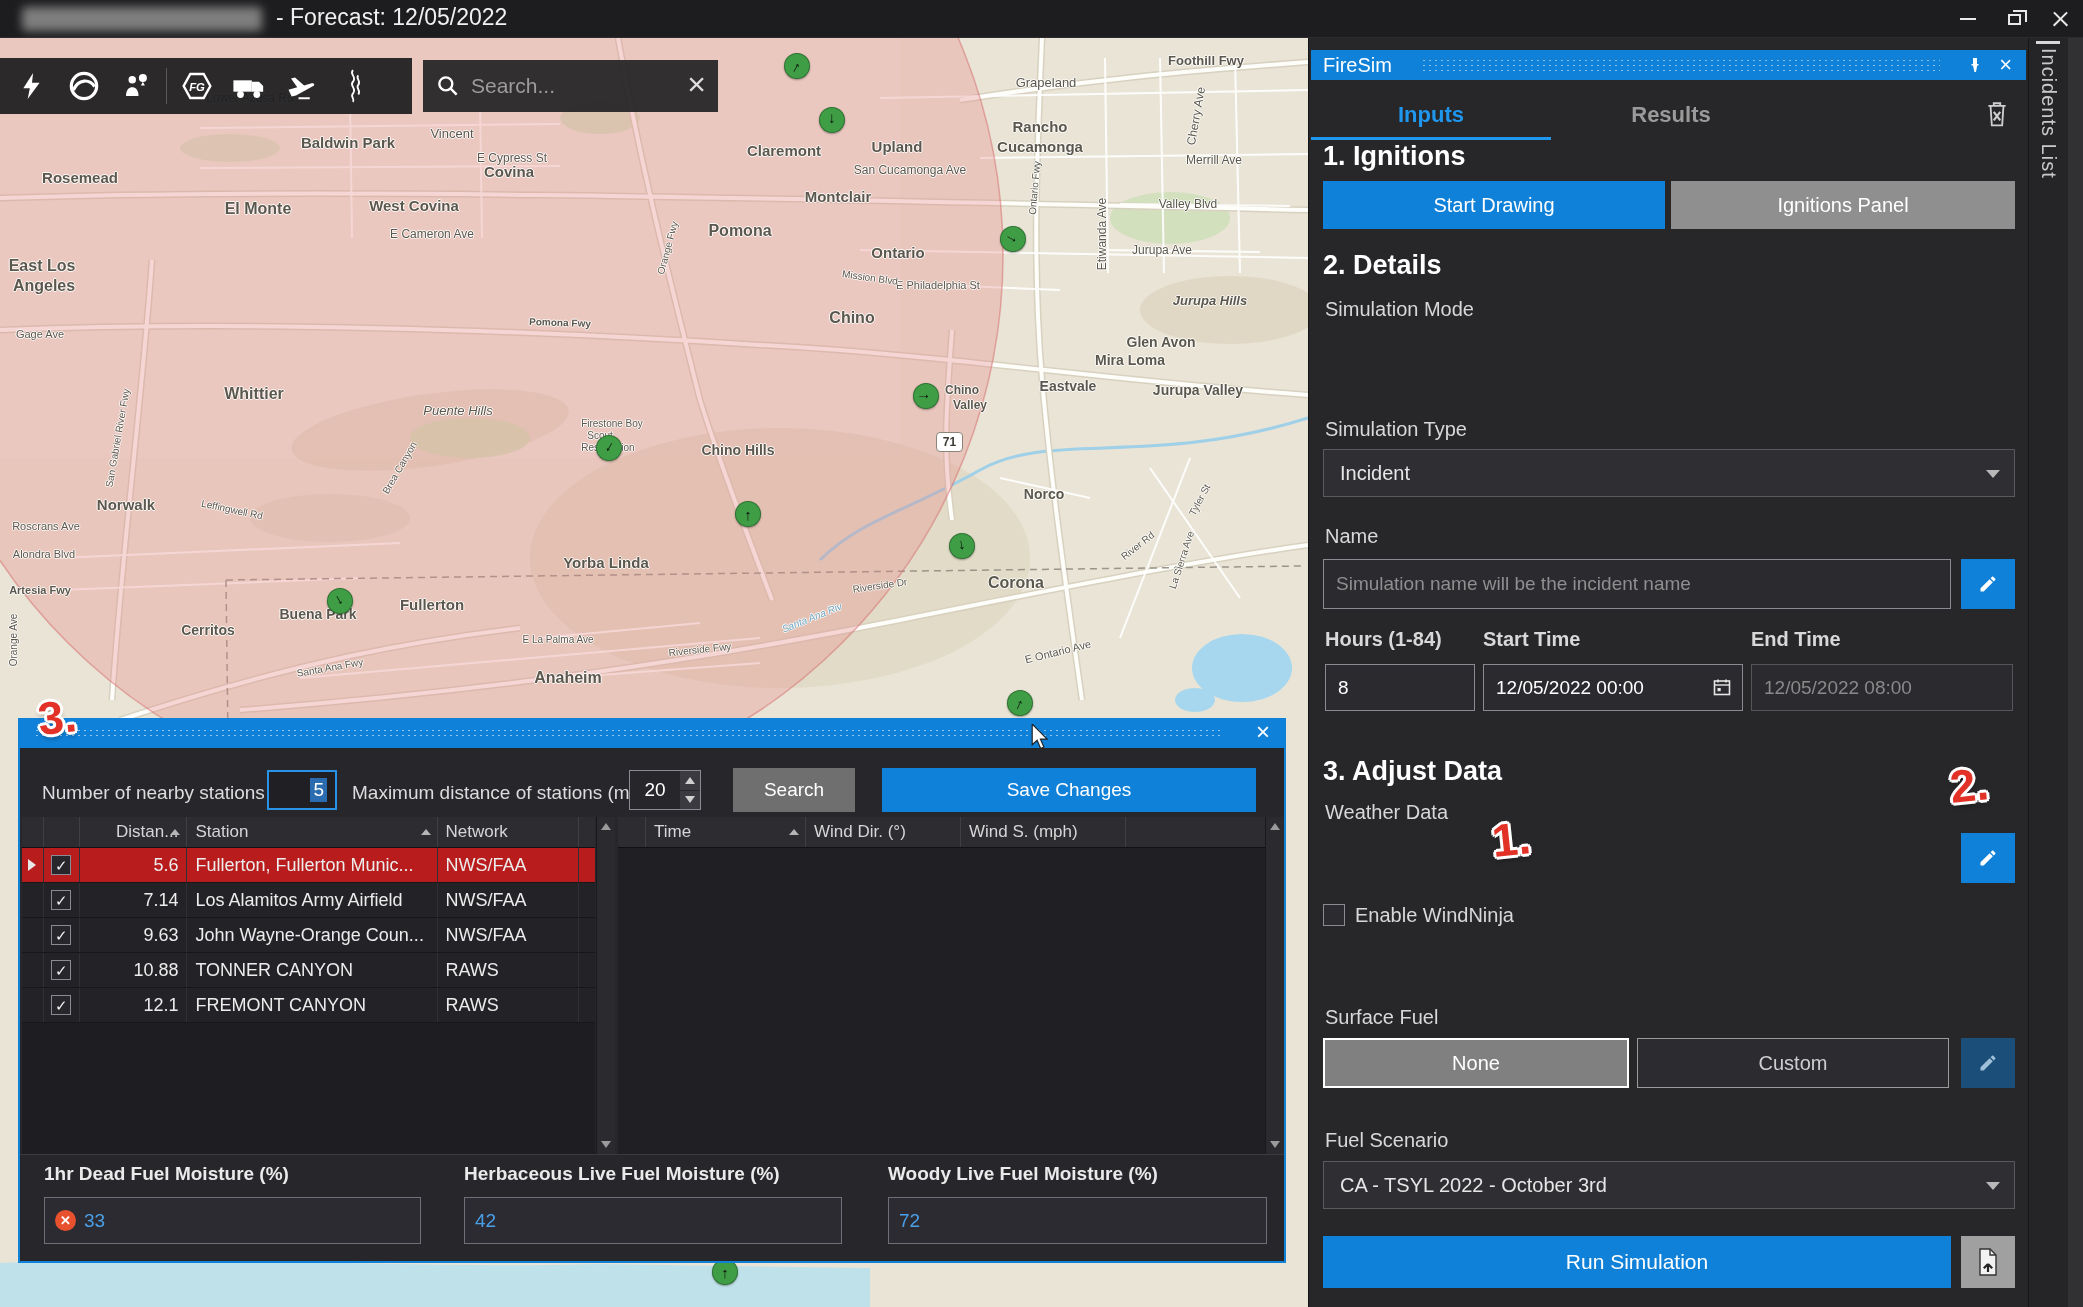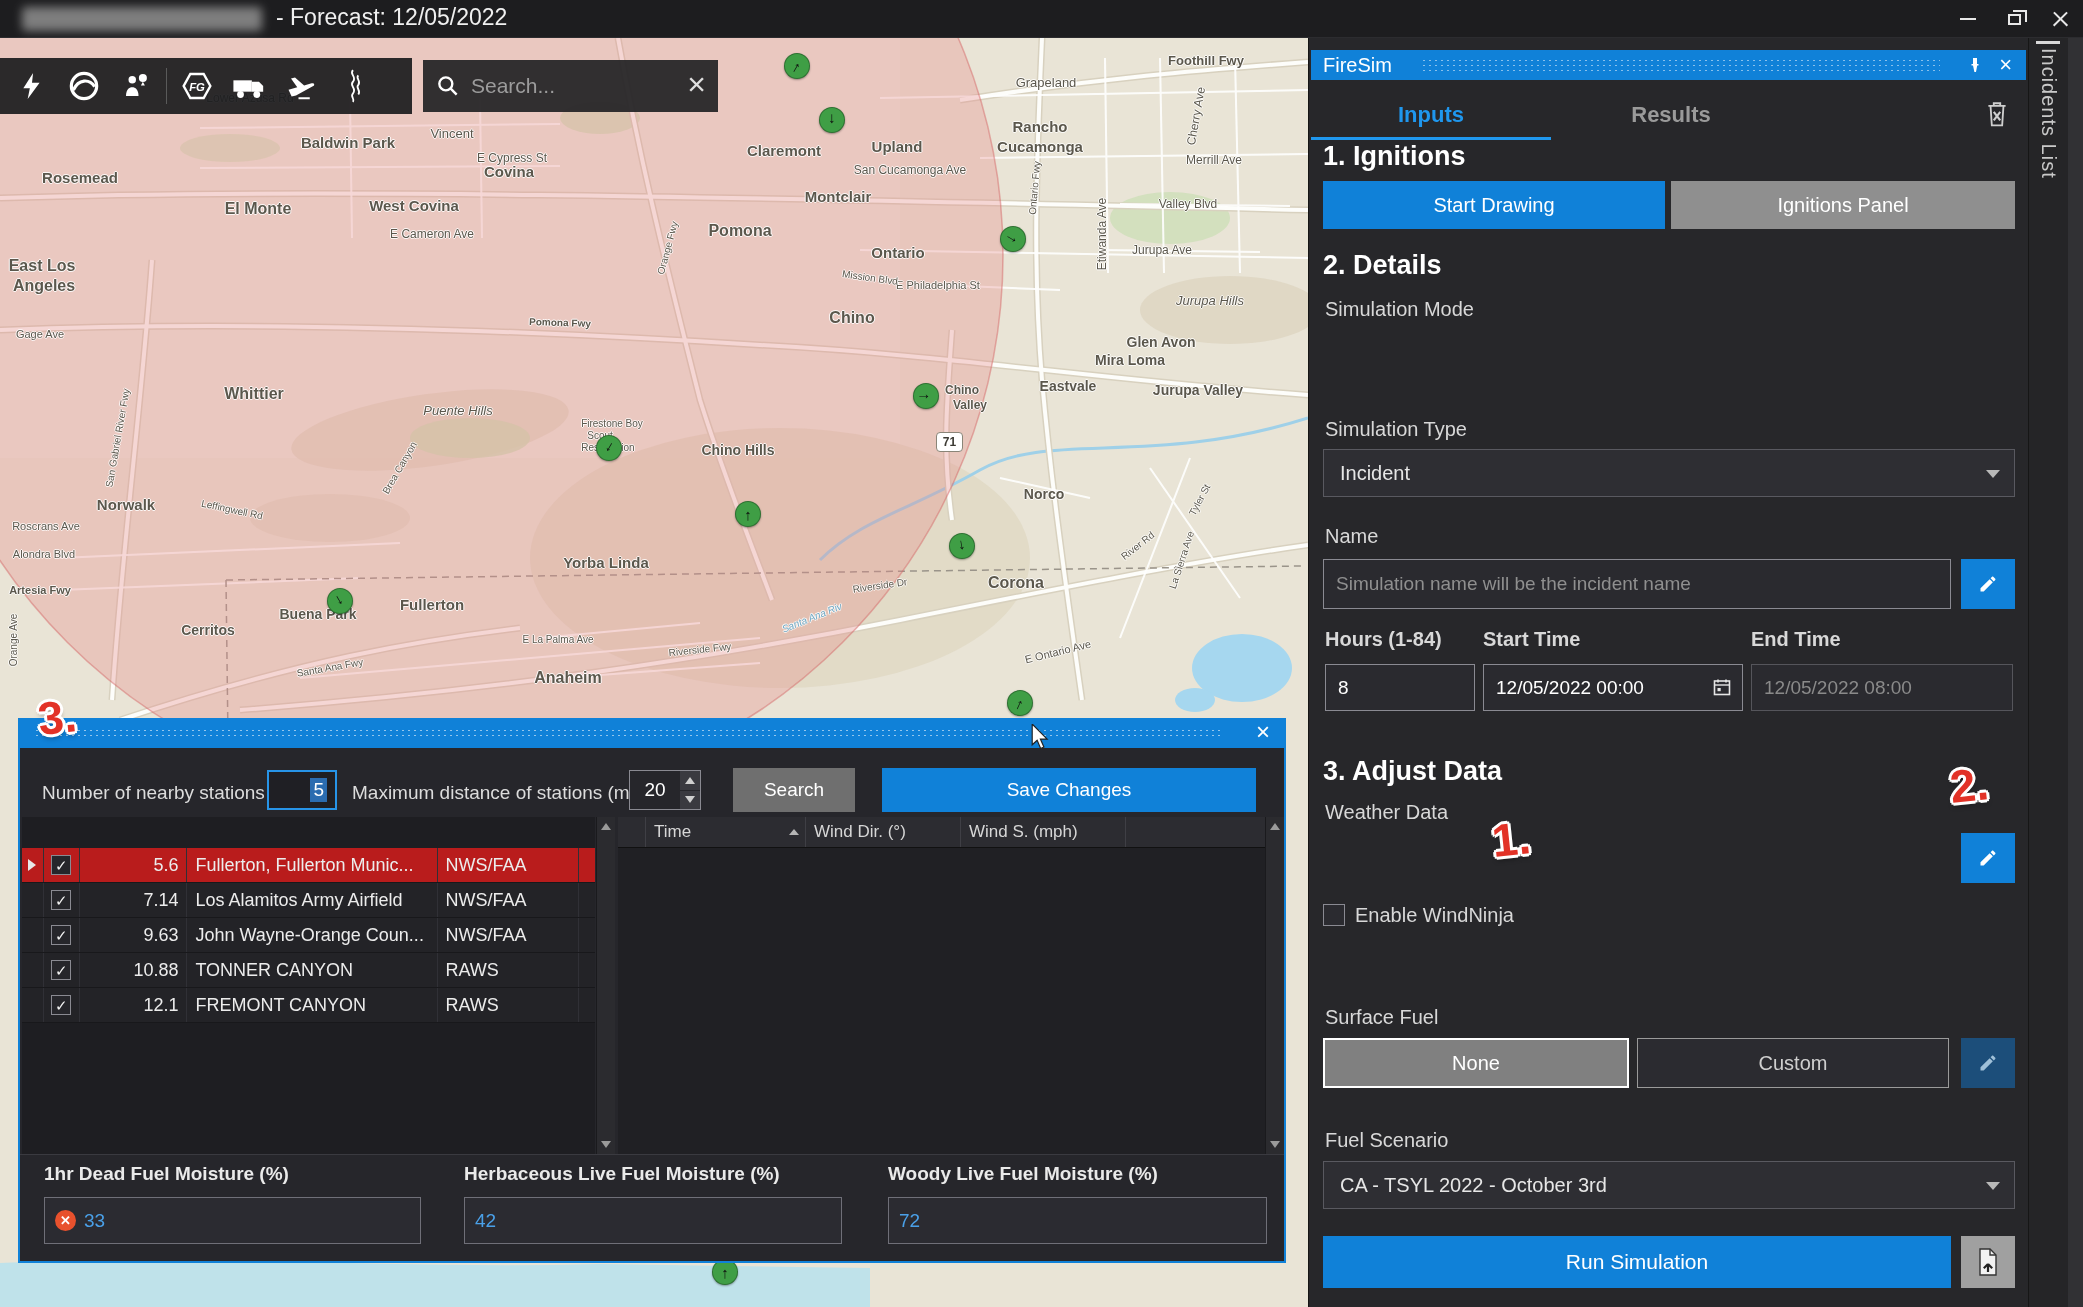--- a/index.html
+++ b/index.html
@@ -247,21 +247,21 @@
         <span class="maplbl" style="left: 740px; top: 193px; font-size: 16px; font-weight: 700; transform: translate(-50%, -50%) rotate(0deg);">Pomona</span>
         <span class="maplbl" style="left: 1046px; top: 44px; font-size: 13px; font-weight: 400; transform: translate(-50%, -50%) rotate(0deg);">Grapeland</span>
         <span class="maplbl" style="left: 1040px; top: 88px; font-size: 15px; font-weight: 700; transform: translate(-50%, -50%) rotate(0deg);">Rancho</span>
         <span class="maplbl" style="left: 1040px; top: 108px; font-size: 15px; font-weight: 700; transform: translate(-50%, -50%) rotate(0deg);">Cucamonga</span>
         <span class="maplbl" style="left: 1206px; top: 22px; font-size: 13px; font-weight: 700; transform: translate(-50%, -50%) rotate(0deg);">Foothill Fwy</span>
         <span class="maplbl" style="left: 1214px; top: 122px; font-size: 12px; font-weight: 400; transform: translate(-50%, -50%) rotate(0deg);">Merrill Ave</span>
         <span class="maplbl" style="left: 1188px; top: 166px; font-size: 12px; font-weight: 400; transform: translate(-50%, -50%) rotate(0deg);">Valley Blvd</span>
         <span class="maplbl" style="left: 1102px; top: 196px; font-size: 12px; font-weight: 400; transform: translate(-50%, -50%) rotate(-90deg);">Etiwanda Ave</span>
         <span class="maplbl" style="left: 1196px; top: 78px; font-size: 12px; font-weight: 400; transform: translate(-50%, -50%) rotate(-80deg);">Cherry Ave</span>
         <span class="maplbl" style="left: 1162px; top: 212px; font-size: 12px; font-weight: 400; transform: translate(-50%, -50%) rotate(0deg);">Jurupa Ave</span>
-        <span class="maplbl" style="left: 1210px; top: 262px; font-size: 13px; font-weight: 400; font-style: italic; transform: translate(-50%, -50%) rotate(0deg);">Jurupa Hills</span>
+        <span class="maplbl" style="left: 1210px; top: 262px; font-size: 13px; font-weight: 700; font-style: italic; transform: translate(-50%, -50%) rotate(0deg);">Jurupa Hills</span>
         <span class="maplbl" style="left: 1161px; top: 304px; font-size: 14px; font-weight: 700; transform: translate(-50%, -50%) rotate(0deg);">Glen Avon</span>
         <span class="maplbl" style="left: 1130px; top: 322px; font-size: 14px; font-weight: 700; transform: translate(-50%, -50%) rotate(0deg);">Mira Loma</span>
         <span class="maplbl" style="left: 1046px; top: 348px; font-size: 14px; font-weight: 700; transform: translate(-50%, -50%) rotate(0deg); padding-left: 44px;">Eastvale</span>
         <span class="maplbl" style="left: 1198px; top: 352px; font-size: 14px; font-weight: 700; transform: translate(-50%, -50%) rotate(0deg);">Jurupa Valley</span>
         <span class="maplbl" style="left: 938px; top: 247px; font-size: 11px; font-weight: 400; transform: translate(-50%, -50%) rotate(0deg);">E Philadelphia St</span>
         <span class="maplbl" style="left: 852px; top: 280px; font-size: 16px; font-weight: 700; transform: translate(-50%, -50%) rotate(0deg);">Chino</span>
         <span class="maplbl" style="left: 962px; top: 352px; font-size: 12px; font-weight: 700; transform: translate(-50%, -50%) rotate(0deg);">Chino</span>
         <span class="maplbl" style="left: 970px; top: 367px; font-size: 12px; font-weight: 700; transform: translate(-50%, -50%) rotate(0deg);">Valley</span>
         <span class="maplbl" style="left: 1044px; top: 456px; font-size: 14px; font-weight: 700; transform: translate(-50%, -50%) rotate(0deg);">Norco</span>
         <span class="maplbl" style="left: 1016px; top: 545px; font-size: 16px; font-weight: 700; transform: translate(-50%, -50%) rotate(0deg);">Corona</span>
@@ -414,20 +414,36 @@
         <div class="spin">
             <div class="tri-dn"></div>
           </div>
       </div>
     </div>
     <div class="btn btn-search">Search</div>
     <div class="btn btn-save">Save Changes</div>
 
     <div class="tablewrap">
       <div class="ltable">
+        <div class="thead">
+          <div class="th c0"></div>
+          <div class="th c1"></div>
+          <div class="th c2">
+              <span>Distan...</span>
+              <span class="sort"></span>
+            </div>
+          <div class="th c3">
+              <span>Station</span>
+              <span class="sort"></span>
+            </div>
+          <div class="th c4">
+              <span>Network</span>
+            </div>
+          <div class="th c5"></div>
+        </div>
         <div style="position:absolute;left:0;top:31px;right:0;bottom:0;">
             <div class="trow sel">
               <div class="tc c0">
                 <span class="tri-right"></span>
               </div>
               <div class="tc c1">
                 <div class="cb on"></div>
               </div>
               <div class="tc c2">5.6</div>
               <div class="tc c3">Fullerton, Fullerton Munic...</div>

